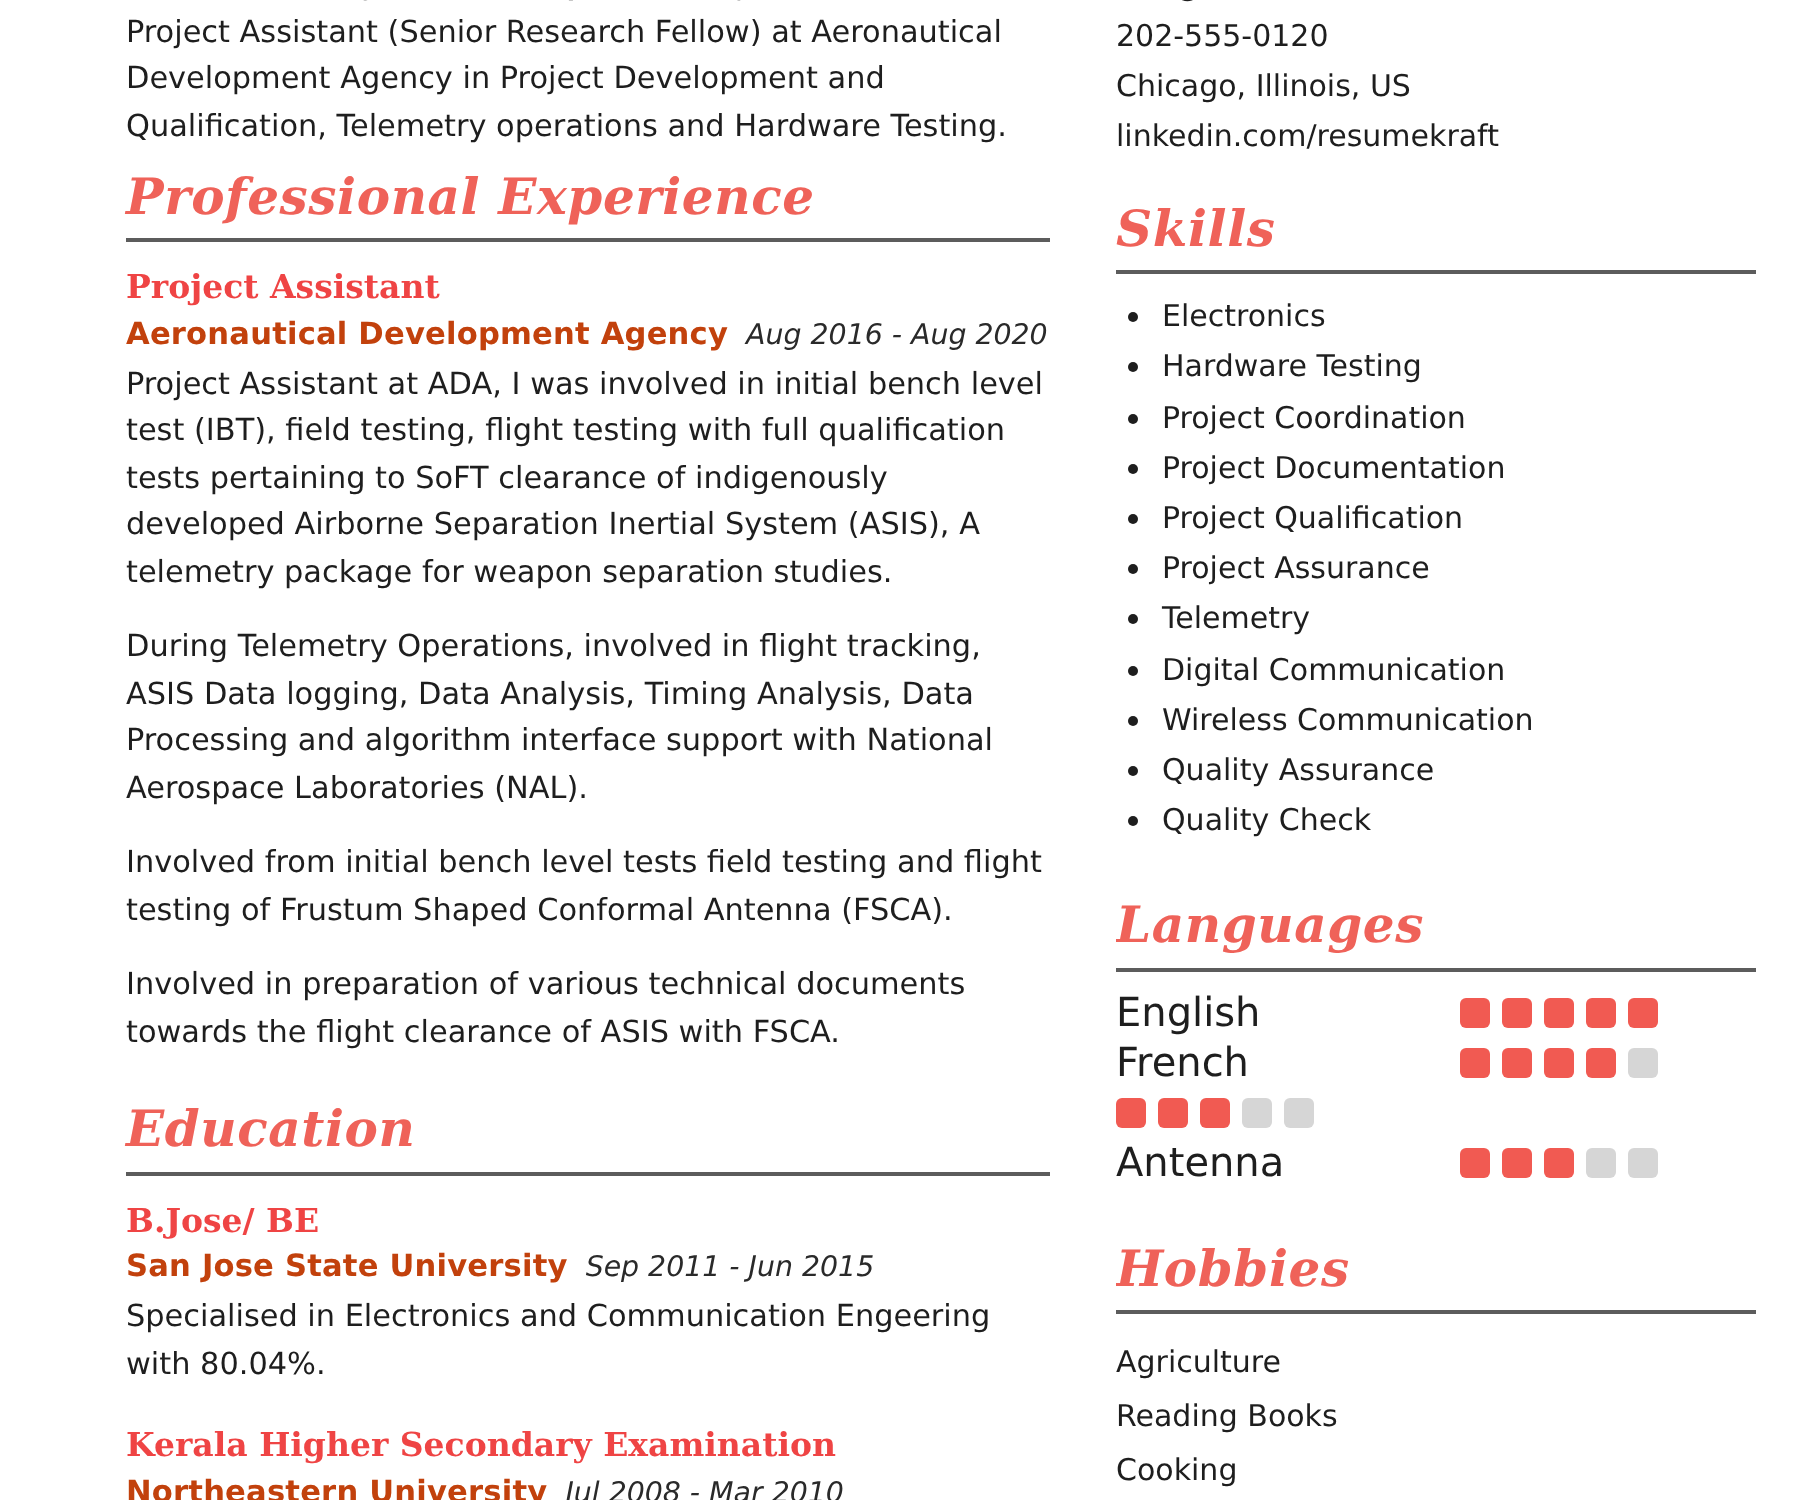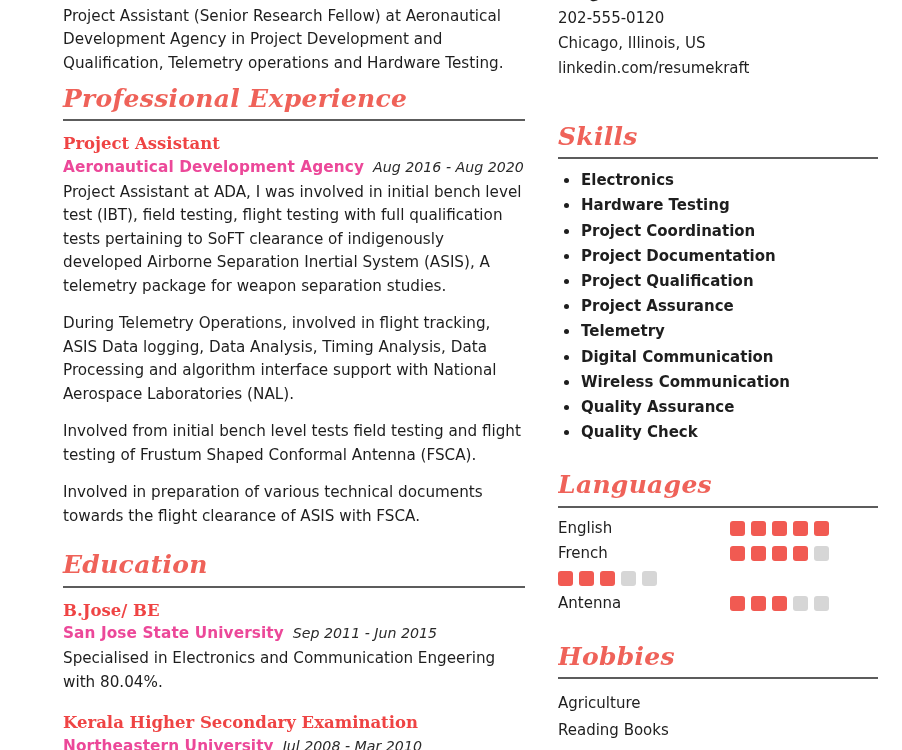--- a/index.html
+++ b/index.html
@@ -73,21 +73,21 @@
     line-height: 1.25;
     margin: 0;
   }
   .entry-sub {
     margin: 2px 0 0 0;
     line-height: 1.3;
   }
   .entry-org {
     font-size: 15.3px;
     font-weight: bold;
-    color: #ec4899;
+    color: #c2410c;
     letter-spacing: 0.1px;
   }
   .entry-dates {
     font-size: 14.2px;
     font-style: italic;
     color: #2a2a2a;
     margin-left: 9px;
   }
   .entry-body {
     font-size: 15.2px;
@@ -106,21 +106,20 @@
     font-size: 15px;
     line-height: 25px;
     color: #1e1e1e;
   }
   .side-sec { margin-top: 8px; }
   .side-sec-first { margin-top: 0; }
   .skills-list {
     list-style: none;
     margin: 9px 0 0 0;
     padding: 0;
-    font-weight: bold;
   }
   .skills-list li {
     position: relative;
     padding-left: 23px;
     font-size: 15px;
     line-height: 25.2px;
     color: #1e1e1e;
   }
   .skills-list li::before {
     content: "";
@@ -132,21 +131,21 @@
     border-radius: 50%;
     background: #1e1e1e;
   }
   .lang-list { margin-top: 8px; }
   .lang-row {
     display: flex;
     align-items: center;
     height: 25px;
   }
   .lang-name {
-    font-size: 15px;
+    font-size: 20px;
     color: #1e1e1e;
     width: 172px;
     flex: 0 0 172px;
   }
   .lang-dots { display: flex; gap: 6px; }
   .lang-dot {
     width: 15px;
     height: 15px;
     border-radius: 3px;
     background: #d6d6d6;
@@ -209,21 +208,21 @@
 
   <div class="col-side">
 
     <div class="contact">
       <div class="contact-line">info@resumekraft.com</div>
       <div class="contact-line">202-555-0120</div>
       <div class="contact-line">Chicago, Illinois, US</div>
       <div class="contact-line">linkedin.com/resumekraft</div>
     </div>
 
-    <div class="side-sec side-sec-first" style="margin-top:24px;">
+    <div class="side-sec side-sec-first" style="margin-top:2px;">
       <h2 class="sec-head">Skills</h2>
       <hr class="sec-rule">
       <ul class="skills-list">
         <li>Electronics</li>
         <li>Hardware Testing</li>
         <li>Project Coordination</li>
         <li>Project Documentation</li>
         <li>Project Qualification</li>
         <li>Project Assurance</li>
         <li>Telemetry</li>

